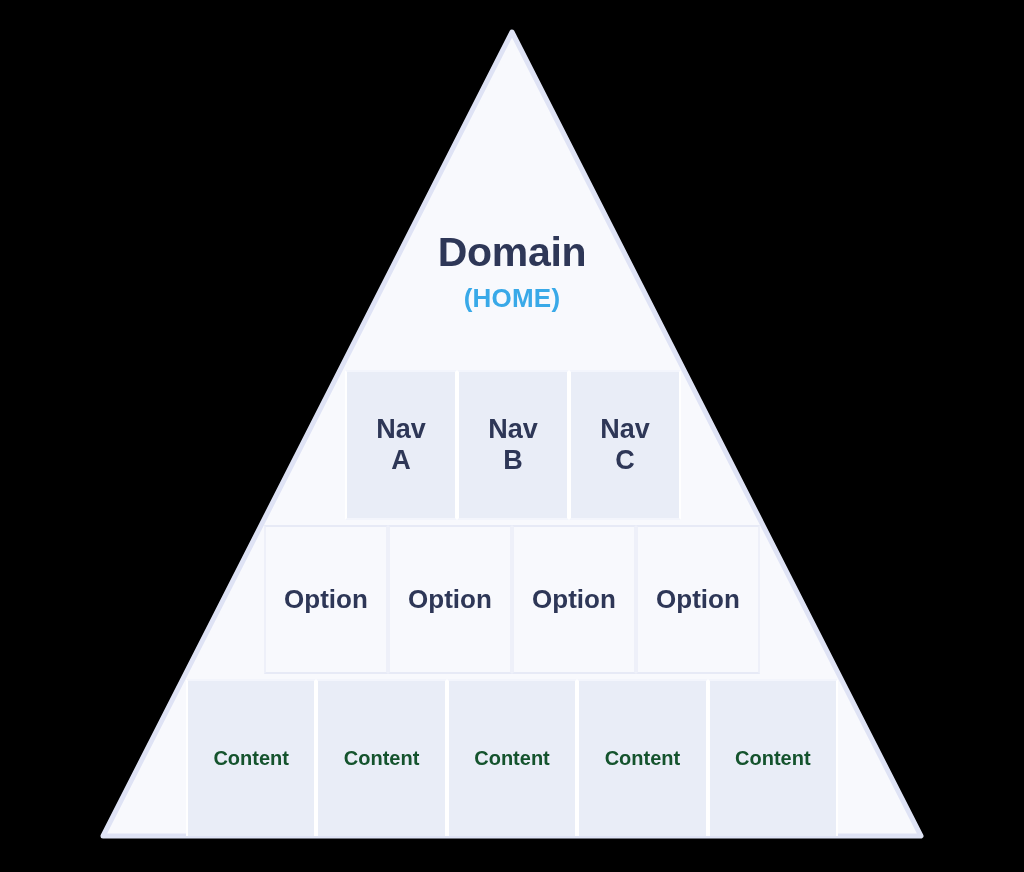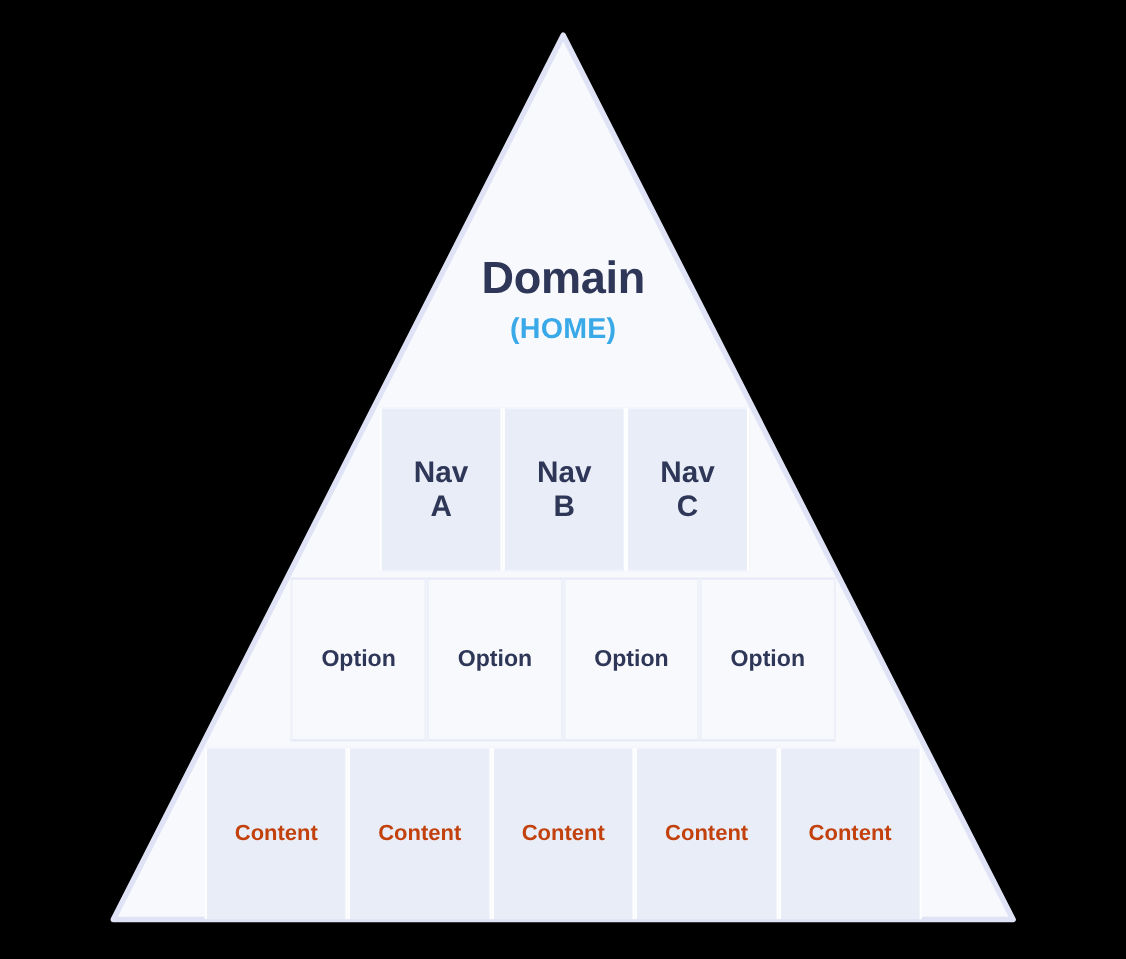--- a/index.html
+++ b/index.html
@@ -111,38 +111,38 @@
   
   #row-option {
     left: 264px;
     top: 525px;
     width: 496px;
     height: 149px;
   }
   #row-option .tier-cell {
     background: #f8f9fd;
     color: #2e3757;
-    font-size: 21px;
+    font-size: 26px;
     font-weight: 700;
     border-top-color: #e7eaf6;
     border-bottom-color: #e7eaf6;
     border-left-color: #eef0f9;
     border-right-color: #eef0f9;
   }
 
   
   #row-content {
     left: 186px;
     top: 679px;
     width: 652px;
     height: 157px;
   }
   #row-content .tier-cell {
     background: #e9edf7;
-    color: #c2410c;
+    color: #14532d;
     font-size: 20px;
     font-weight: 700;
     border-bottom: none;
   }
 
   .cell-line { display: block; }
 </style>
 </head>
 <body>
 

